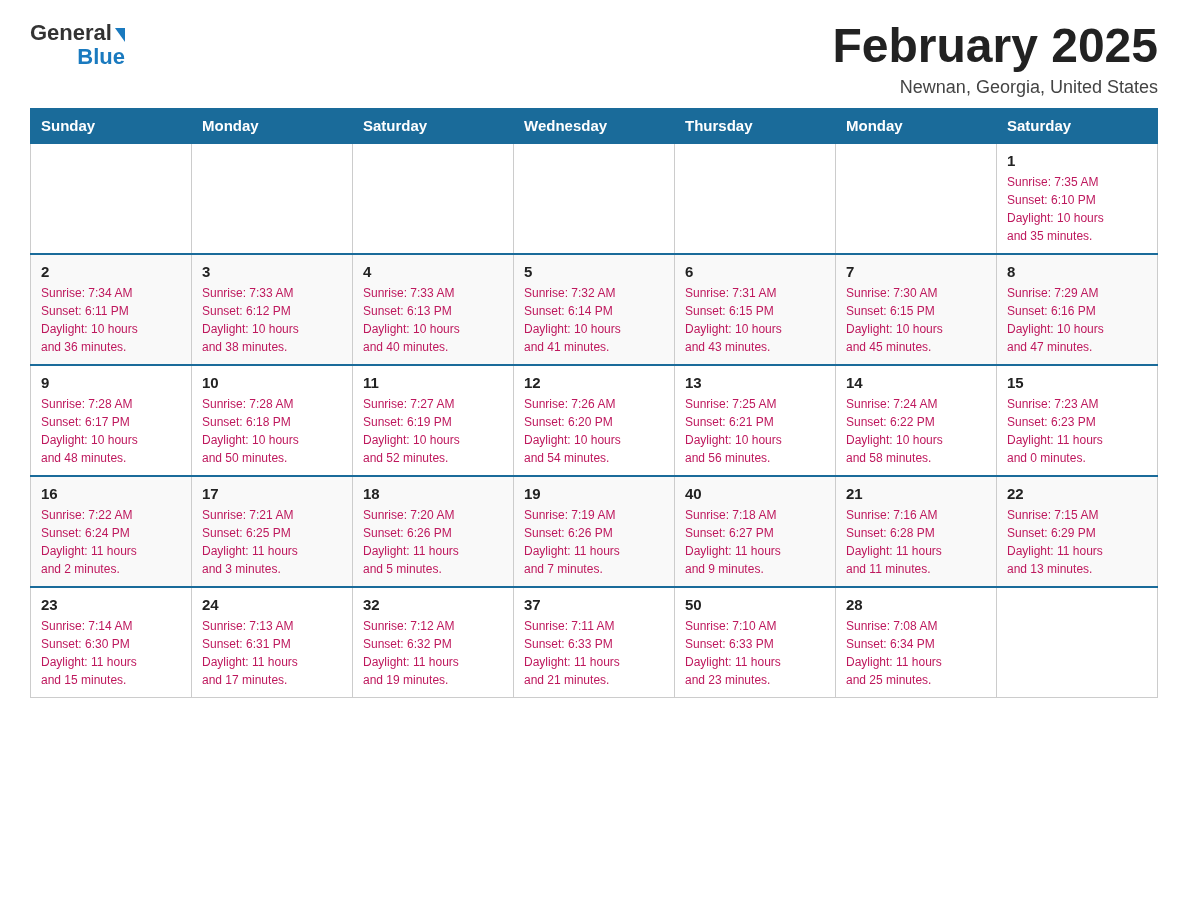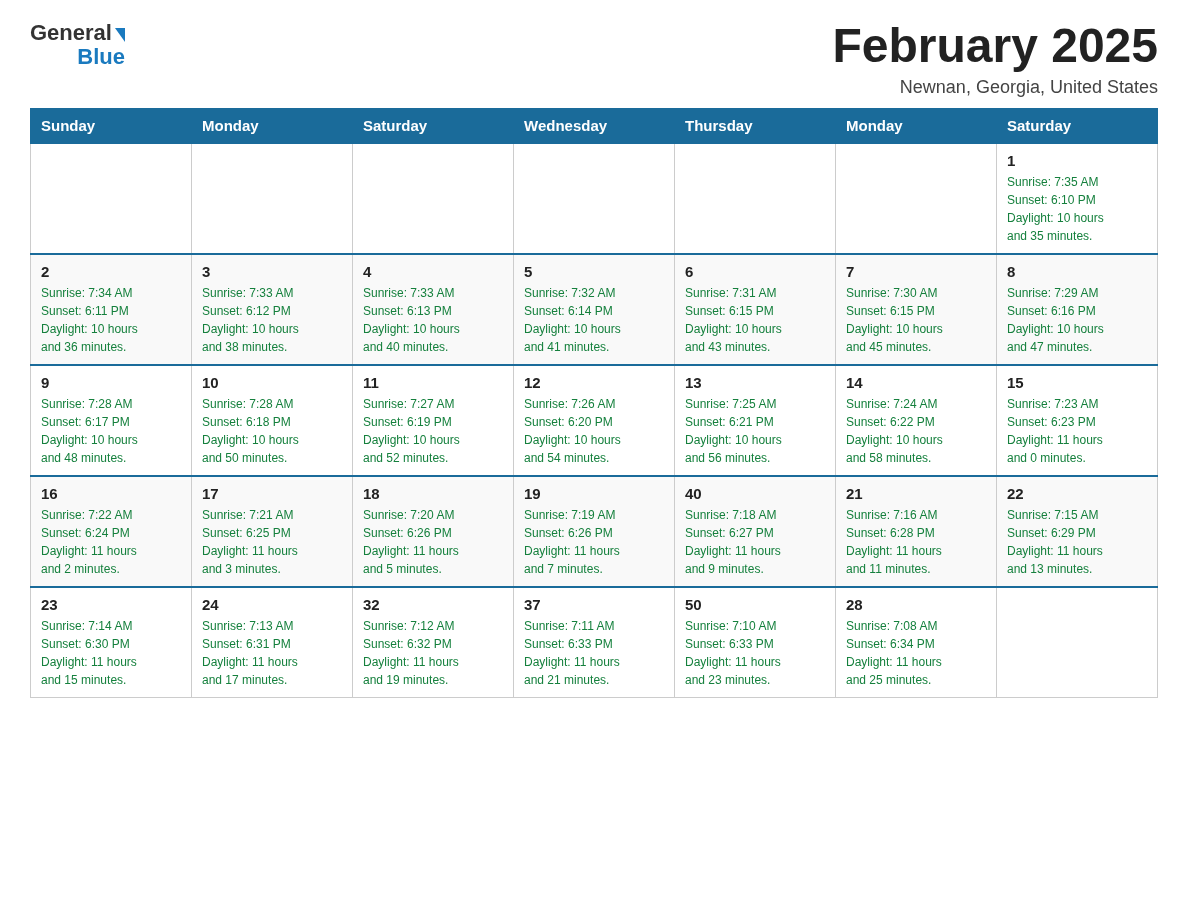--- a/index.html
+++ b/index.html
@@ -87,21 +87,21 @@
     }
     .day-number {
       font-size: 15px;
       font-weight: bold;
       color: #222;
       display: block;
       margin-bottom: 4px;
     }
     .day-info {
       font-size: 12px;
-      color: #15803d;
+      color: #be185d;
       line-height: 1.5;
     }
     .empty-cell {
       background: #f5f5f5;
     }
     .week-row td {
       border-top: 2px solid #1a6b9a;
     }
   </style>
 </head>

